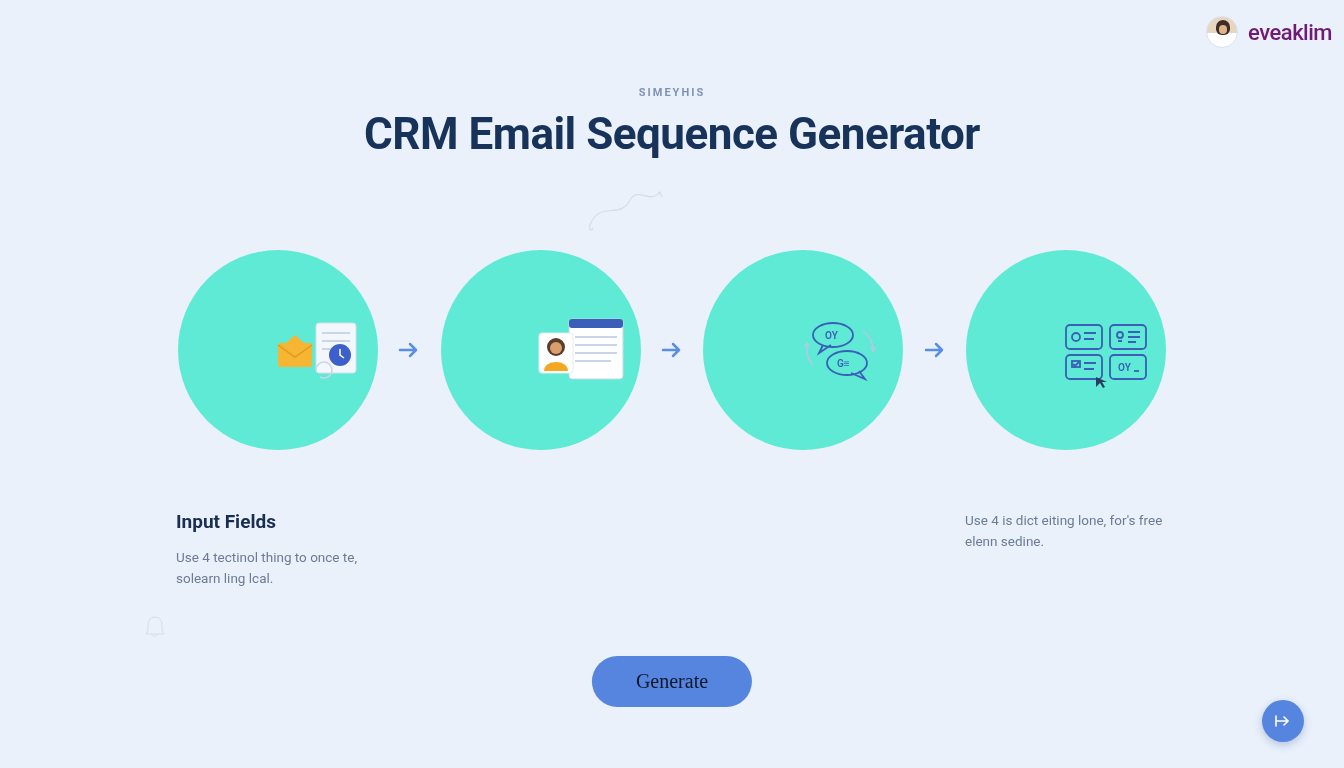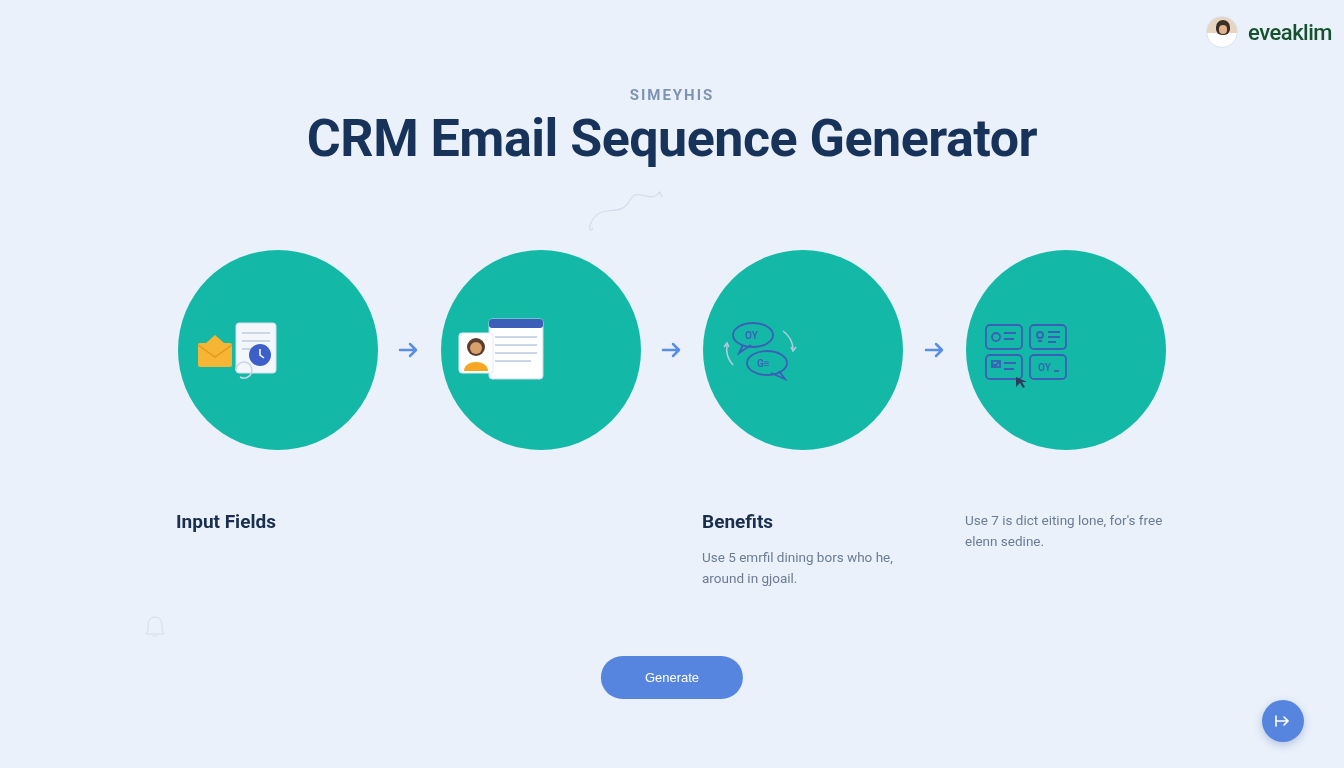--- a/index.html
+++ b/index.html
@@ -48,41 +48,41 @@
     top: 8px;
     left: 12px;
     width: 8px;
     height: 9px;
     background: #e0b48a;
     border-radius: 4px;
   }
   .brand {
     font-size: 22px;
     font-weight: 500;
-    color: #14532d;
+    color: #701a75;
     letter-spacing: -0.5px;
   }
   .eyebrow {
     position: absolute;
     top: 86px;
     left: 0;
     right: 0;
     text-align: center;
-    font-size: 15px;
+    font-size: 11px;
     font-weight: 700;
     letter-spacing: 2px;
     color: #7e93b3;
   }
   .page-title {
     position: absolute;
     top: 108px;
     left: 0;
     right: 0;
     text-align: center;
-    font-size: 52px;
+    font-size: 44px;
     font-weight: 700;
     color: #18335a;
     letter-spacing: -0.5px;
   }
   .squiggle {
     position: absolute;
     top: 180px;
     left: 580px;
     width: 120px;
     height: 60px;
@@ -94,24 +94,24 @@
     left: 178px;
     right: 178px;
     display: flex;
     align-items: center;
     justify-content: space-between;
   }
   .circle {
     width: 200px;
     height: 200px;
     border-radius: 50%;
-    background: #14b8a6;
-    display: flex;
-    align-items: center;
-    justify-content: flex-start;
+    background: #5eead4;
+    display: flex;
+    align-items: center;
+    justify-content: flex-end;
     position: relative;
   }
   .arrow {
     width: 24px;
     height: 24px;
     display: flex;
     align-items: center;
     justify-content: center;
     color: #5a8ee6;
   }
@@ -138,26 +138,27 @@
     color: #6b7c94;
     line-height: 1.55;
   }
   .generate-btn {
     position: absolute;
     top: 656px;
     left: 50%;
     transform: translateX(-50%);
     padding: 14px 44px;
     background: #5685e0;
-    color: #ffffff;
-    font-size: 13px;
+    color: #0f172a;
+    font-size: 20px;
     font-weight: 500;
     border: none;
     border-radius: 26px;
     cursor: pointer;
+    font-family: Liberation Serif, serif;
   }
   .fab {
     position: absolute;
     bottom: 26px;
     right: 40px;
     width: 42px;
     height: 42px;
     border-radius: 50%;
     background: #5685e0;
     display: flex;
@@ -298,29 +299,26 @@
         <path d="M50 72 L50 82 L54 78 L57 83 L59 82 L56 77 L61 77 Z" fill="#2a3d5f"></path>
       </svg>
     </div>
   </div>
 
 </div>
 
 <div class="labels">
   <div class="label-block">
     <div class="label-title">Input Fields</div>
+    <div class="label-desc">Use 4 tectinol thing to once te, solearn ling lcal.</div>
   </div>
   <div class="label-block">
   </div>
   <div class="label-block">
-    <div class="label-title">Benefits</div>
-    <div class="label-desc">Use 5 emrfil dining bors who he, around in gjoail.</div>
-  </div>
-  <div class="label-block">
-    <div class="label-desc">Use 7 is dict eiting lone, for's free elenn sedine.</div>
+    <div class="label-desc">Use 4 is dict eiting lone, for's free elenn sedine.</div>
   </div>
 </div>
 
 <button class="generate-btn">Generate</button>
 
 <div class="fab">
   <svg width="18" height="18" viewBox="0 0 18 18">
     <path d="M2 9 L14 9 M10 5 L14 9 L10 13 M2 4 L2 14" stroke="#ffffff" stroke-width="1.6" fill="none" stroke-linecap="round"></path>
   </svg>
 </div>

